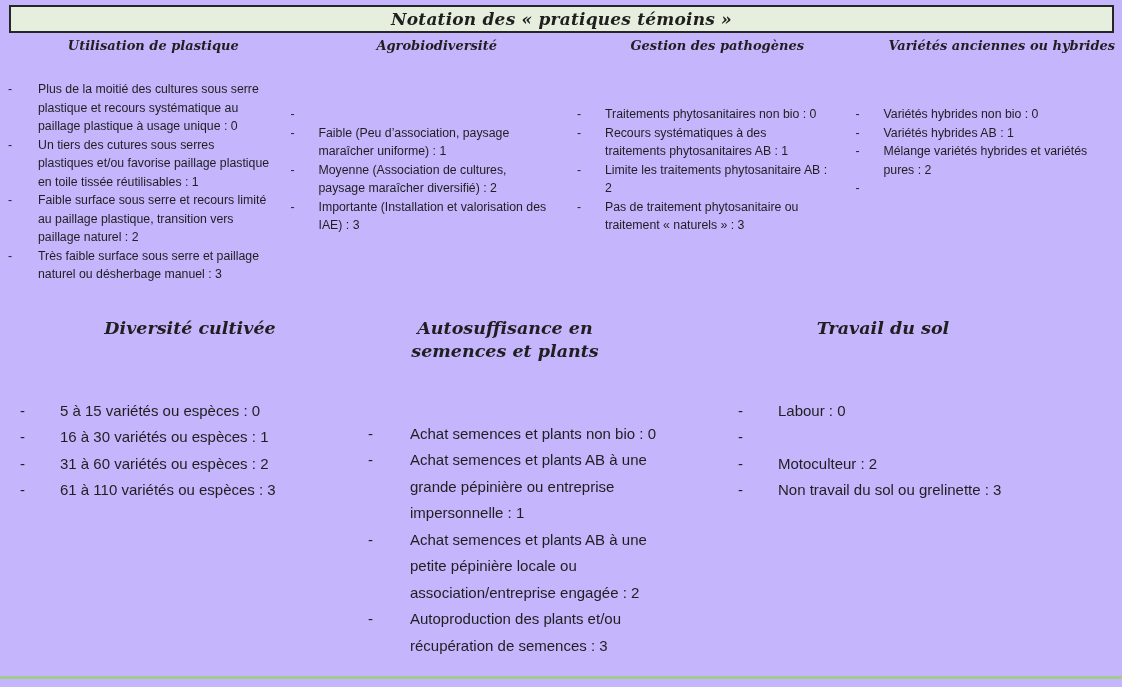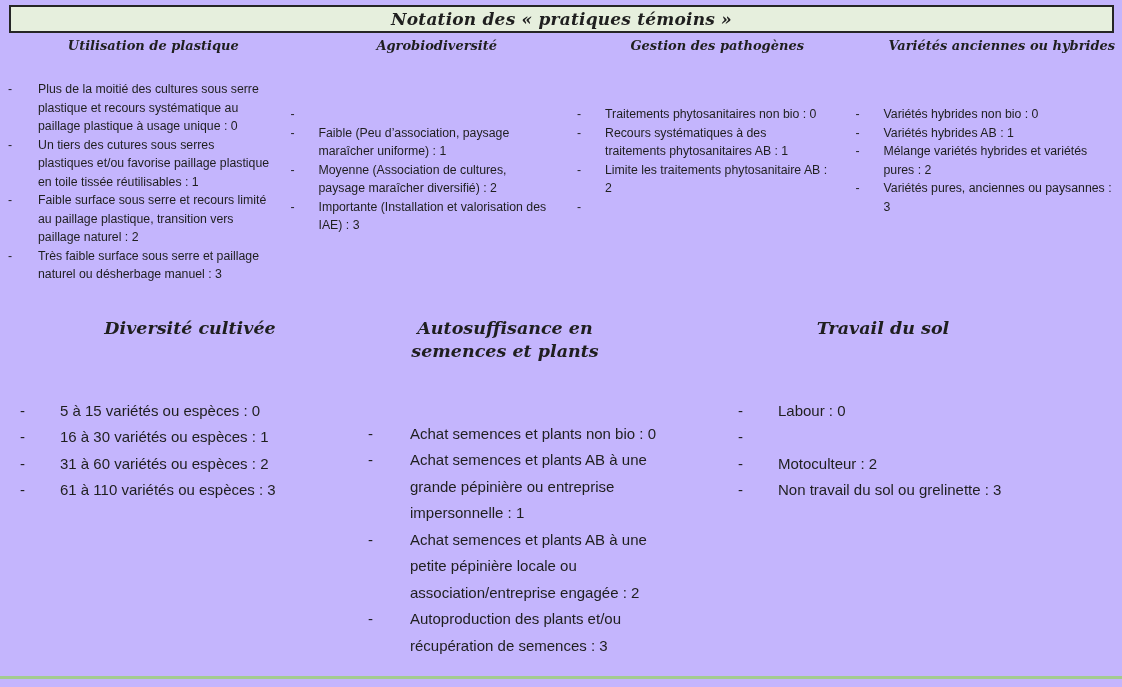--- a/index.html
+++ b/index.html
@@ -152,20 +152,21 @@
             <span class="txt">Recours systématiques à des traitements phytosanitaires AB : 1</span>
           </div>
 
           <div class="item">
             <span class="dash">-</span>
             <span class="txt">Limite les traitements phytosanitaire AB : 2</span>
           </div>
 
           <div class="item">
             <span class="dash">-</span>
+            <span class="txt">Pas de traitement phytosanitaire ou traitement « naturels » : 3</span>
           </div>
         </div>
     </div>
 
     <div class="col c3 later">
       <div class="col-header">Variétés anciennes ou hybrides</div>
       <div class="list">
 
           <div class="item">
             <span class="dash">-</span>
@@ -177,21 +178,20 @@
             <span class="txt">Variétés hybrides AB : 1</span>
           </div>
 
           <div class="item">
             <span class="dash">-</span>
             <span class="txt">Mélange variétés hybrides et variétés pures : 2</span>
           </div>
 
           <div class="item">
             <span class="dash">-</span>
-            <span class="txt">Variétés pures, anciennes ou paysannes : 3</span>
           </div>
         </div>
     </div>
 
   </div>
 
   <div class="row2">
 
     <div class="col c0">
       <div class="col-header">Diversité cultivée</div>

